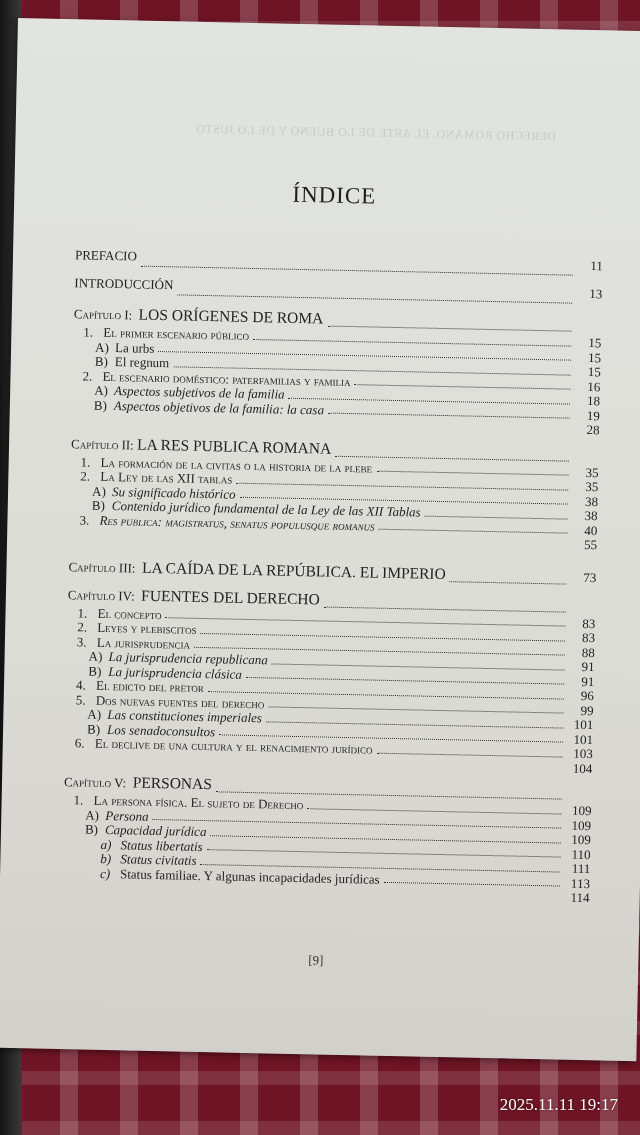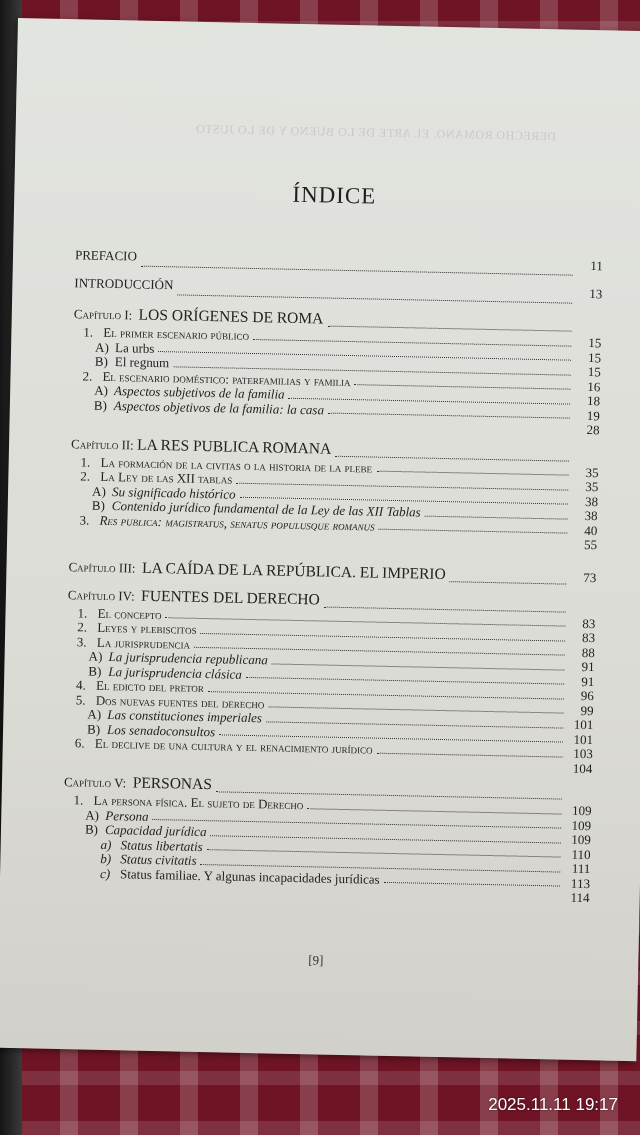--- a/index.html
+++ b/index.html
@@ -53,21 +53,21 @@
   .chap .big { font-size:15.5px; }
   .ind1 { padding-left:10px; }
   .ind2 { padding-left:22px; }
   .ind3 { padding-left:38px; }
   .num { display:inline-block; width:20px; }
   .folio {
     position:absolute; left:310px; top:928px; font-size:13px; color:#333;
   }
   .stamp {
     position:absolute; right:22px; bottom:20px; color:#fff;
-    font-family:Liberation Sans, sans-serif; font-size:17px;
+    font-family:Liberation Serif, serif; font-size:17px;
     text-shadow:0 0 2px rgba(0,0,0,0.6);
   }
 </style>
 </head>
 <body>
 
 <div class="page-under"></div>
 <div class="shadow-left"></div>
 
 <div class="page">

